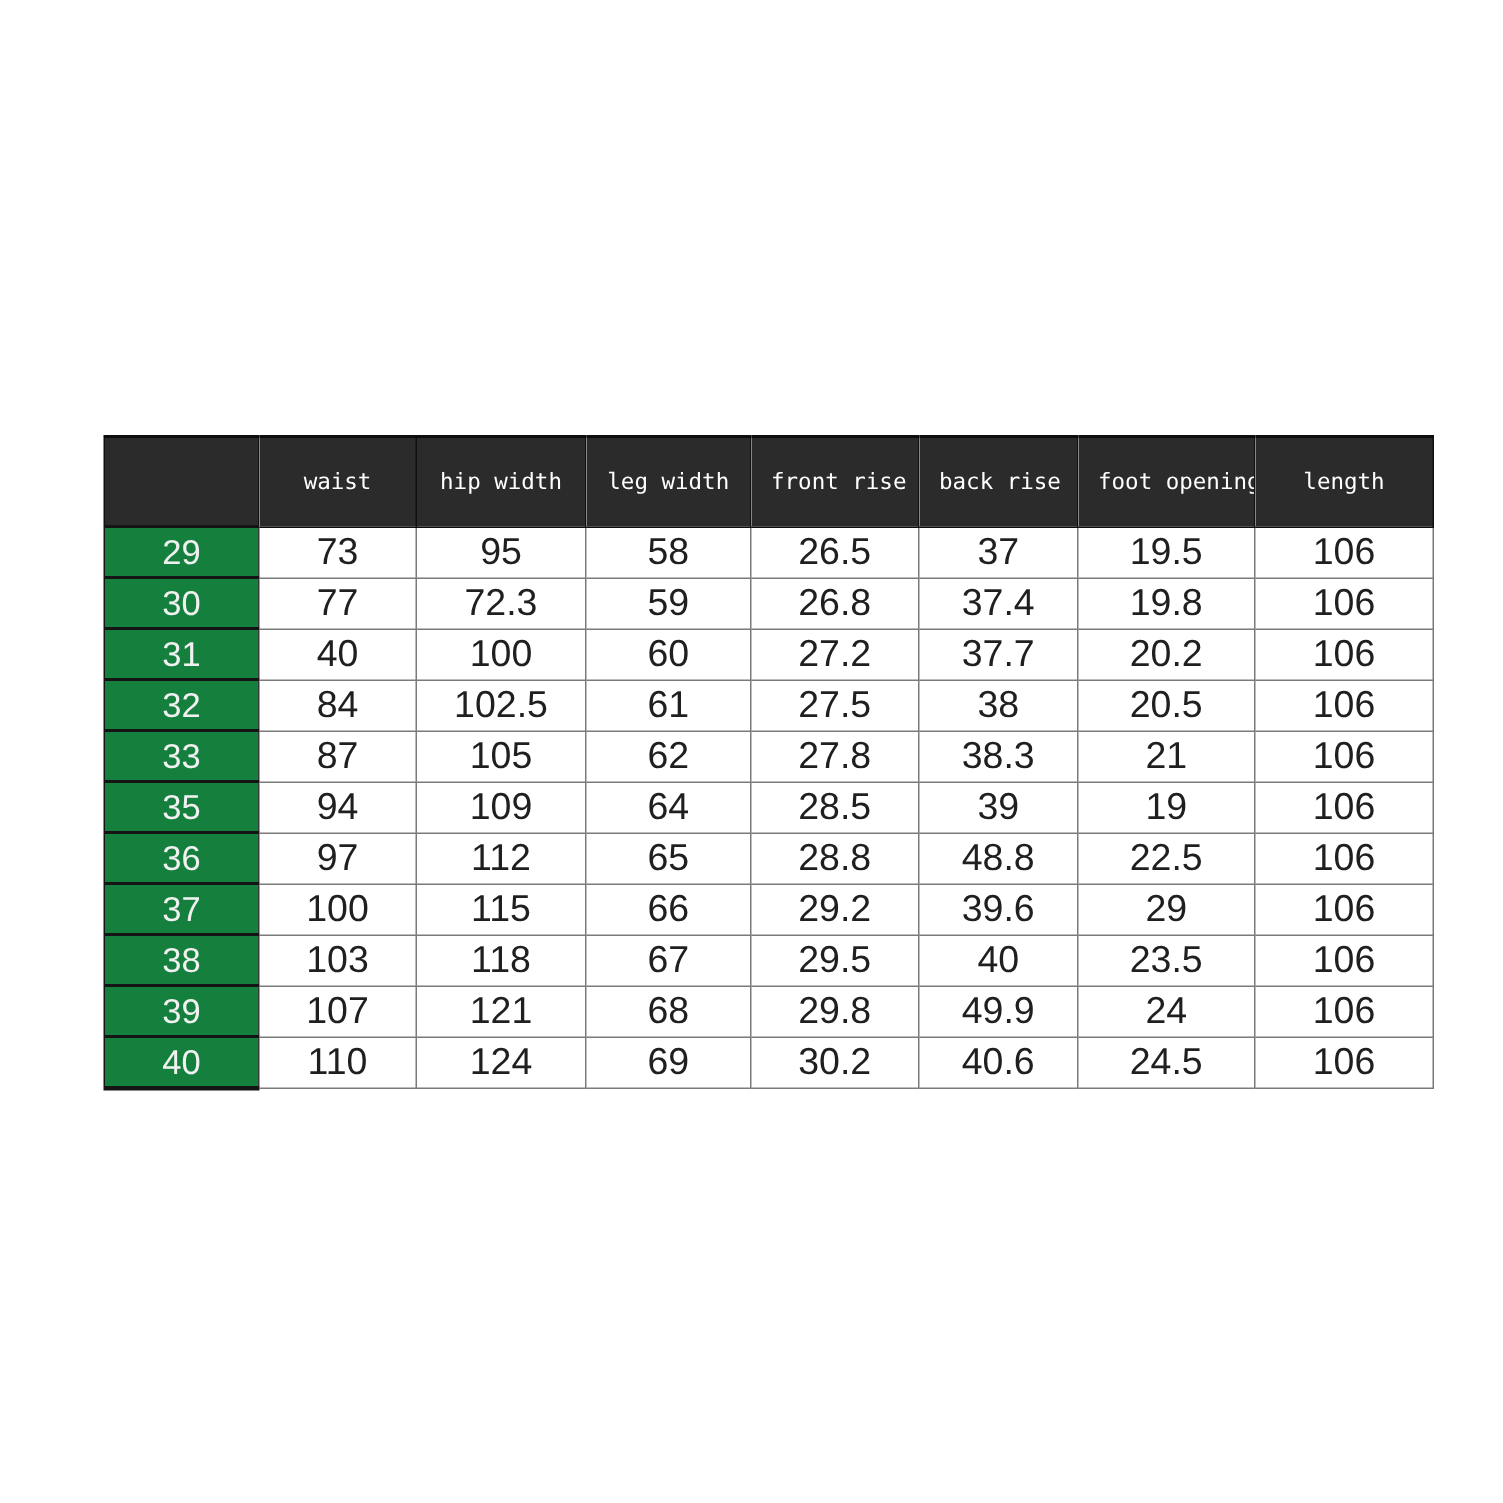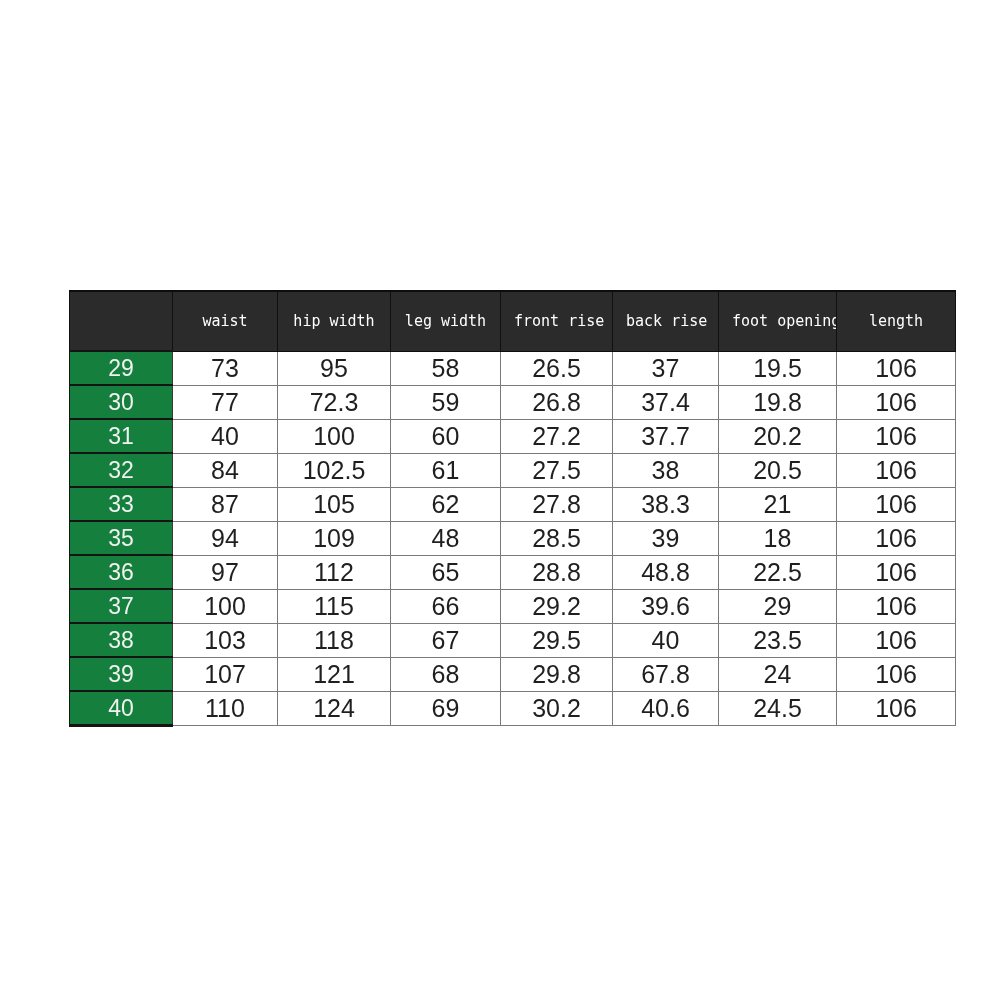--- a/index.html
+++ b/index.html
@@ -141,24 +141,24 @@
         <td>62</td>
         <td>27.8</td>
         <td>38.3</td>
         <td>21</td>
         <td>106</td>
       </tr>
       <tr>
         <td class="size-col">35</td>
         <td>94</td>
         <td>109</td>
-        <td>48</td>
+        <td>64</td>
         <td>28.5</td>
         <td>39</td>
-        <td>18</td>
+        <td>19</td>
         <td>106</td>
       </tr>
       <tr>
         <td class="size-col">36</td>
         <td>97</td>
         <td>112</td>
         <td>65</td>
         <td>28.8</td>
         <td>48.8</td>
         <td>22.5</td>
@@ -183,21 +183,21 @@
         <td>40</td>
         <td>23.5</td>
         <td>106</td>
       </tr>
       <tr>
         <td class="size-col">39</td>
         <td>107</td>
         <td>121</td>
         <td>68</td>
         <td>29.8</td>
-        <td>67.8</td>
+        <td>49.9</td>
         <td>24</td>
         <td>106</td>
       </tr>
       <tr>
         <td class="size-col">40</td>
         <td>110</td>
         <td>124</td>
         <td>69</td>
         <td>30.2</td>
         <td>40.6</td>

